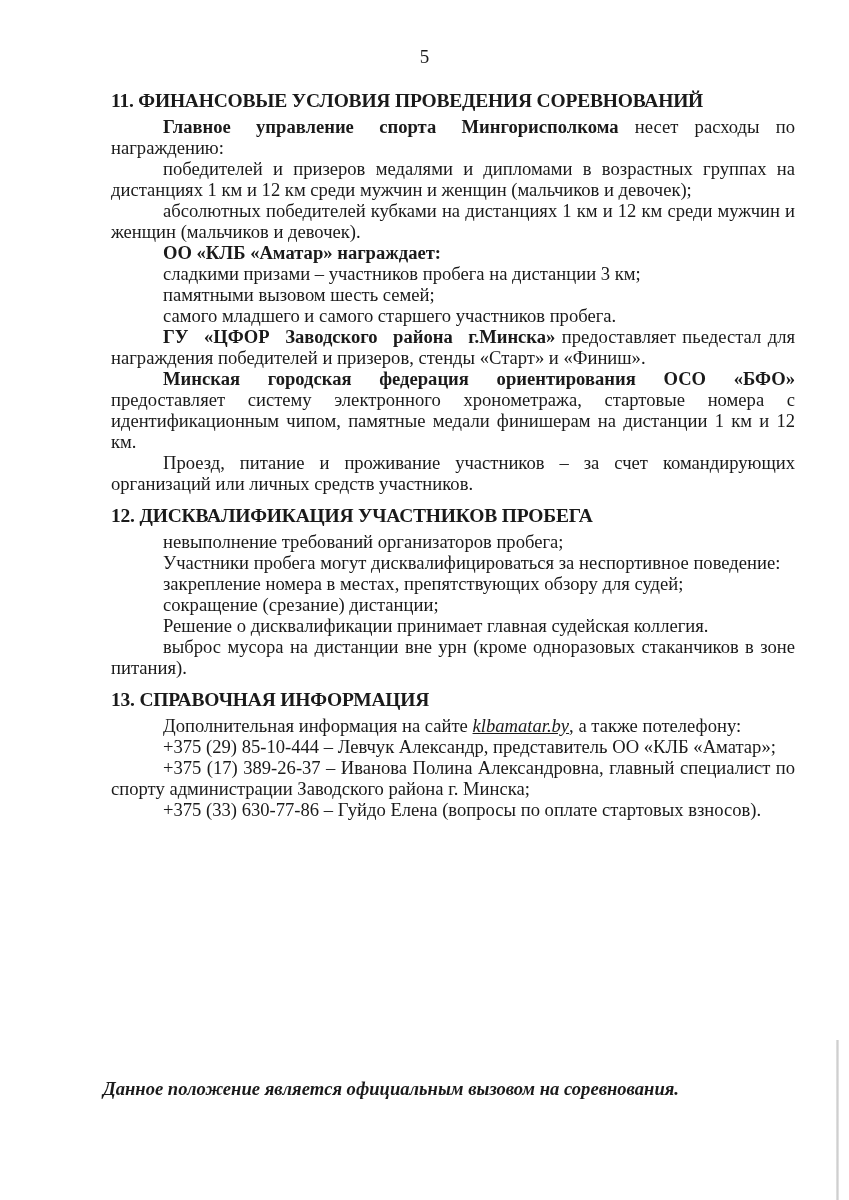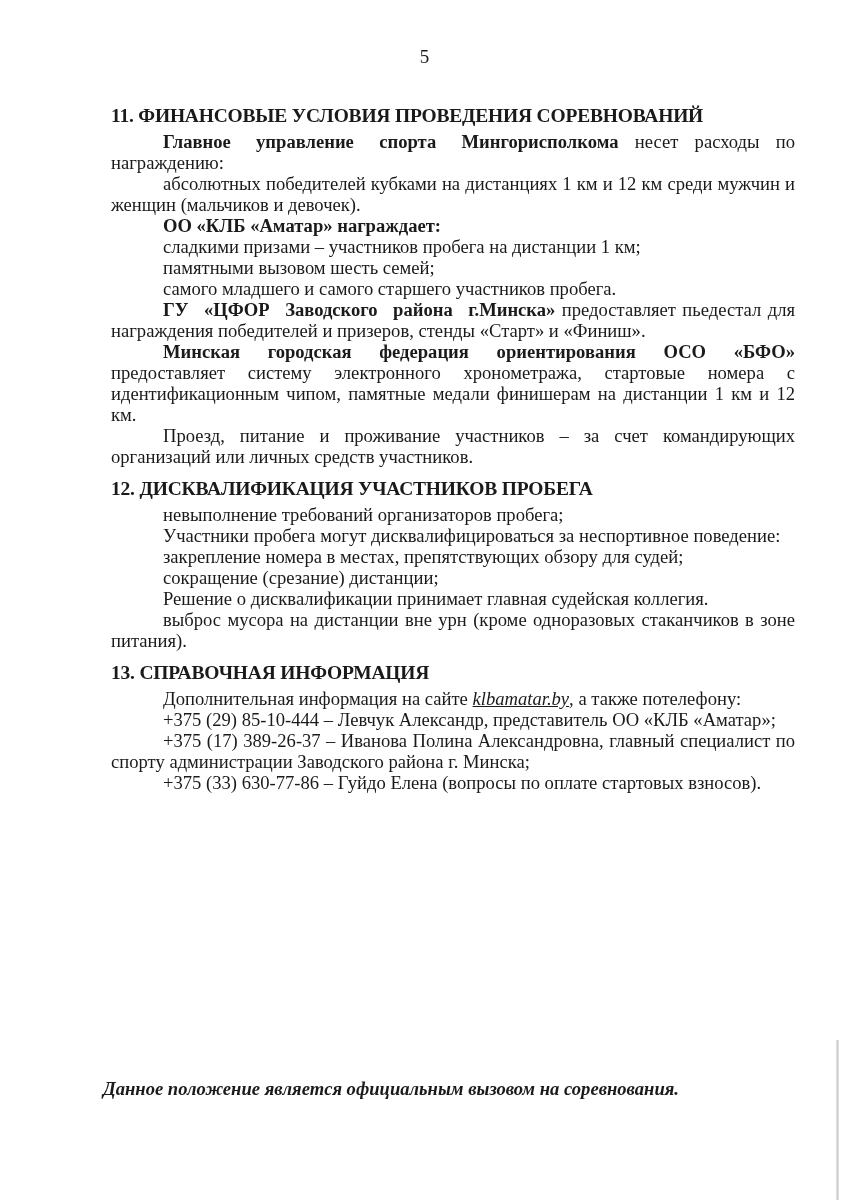--- a/index.html
+++ b/index.html
@@ -13,21 +13,21 @@
   }
   .edge-line {
     position: absolute; left: 836px; top: 1040px; width: 3px; height: 160px;
     background: linear-gradient(to right, #e6e6e6, #cfcfcf, #e9e9e9);
   }
   .page-number {
     position: absolute; left: 0; width: 849px; top: 46px;
     text-align: center; font-size: 19px;
   }
   .content {
-    position: absolute; left: 111px; width: 684px; top: 101px;
+    position: absolute; left: 111px; width: 684px; top: 86px;
   }
   .h {
     font-weight: bold; font-size: 19.5px; line-height: 30px;
     margin: 0; letter-spacing: -0.2px;
   }
   .p {
     margin: 0; line-height: 21px; text-align: justify;
     text-align-last: left;
   }
   .ind { text-indent: 52px; }
@@ -47,23 +47,24 @@
 
 <div class="page">
   <div class="edge-line"></div>
 
   <div class="page-number">5</div>
 
   <div class="content">
 
     <h2 class="h">11. ФИНАНСОВЫЕ УСЛОВИЯ ПРОВЕДЕНИЯ СОРЕВНОВАНИЙ</h2>
     <p class="p ind"><b class="spaced">Главное управление спорта Мингорисполкома</b><span> несет расходы по награждению:</span></p>
+    <p class="p item wrap">победителей и призеров медалями и дипломами в возрастных группах на дистанциях 1 км и 12 км среди мужчин и женщин (мальчиков и девочек);</p>
     <p class="p item wrap">абсолютных победителей кубками на дистанциях 1 км и 12 км среди мужчин и женщин (мальчиков и девочек).</p>
     <p class="p item"><b>ОО «КЛБ «Аматар» награждает:</b></p>
-    <p class="p item">сладкими призами – участников пробега на дистанции 1 км;</p>
+    <p class="p item">сладкими призами – участников пробега на дистанции 3 км;</p>
     <p class="p item">памятными вызовом шесть семей;</p>
     <p class="p item">самого младшего и самого старшего участников пробега.</p>
     <p class="p ind"><b class="spaced">ГУ «ЦФОР Заводского района г.Минска»</b><span> предоставляет пьедестал для награждения победителей и призеров, стенды «Старт» и «Финиш».</span></p>
     <p class="p ind"><b class="spaced">Минская городская федерация ориентирования ОСО «БФО»</b><span> предоставляет систему электронного хронометража, стартовые номера с идентификационным чипом, памятные медали финишерам на дистанции 1 км и 12 км.</span></p>
     <p class="p ind">Проезд, питание и проживание участников – за счет командирующих организаций или личных средств участников.</p>
 
     <div class="gap"></div>
 
     <h2 class="h">12. ДИСКВАЛИФИКАЦИЯ УЧАСТНИКОВ ПРОБЕГА</h2>
     <p class="p item">невыполнение требований организаторов пробега;</p>

